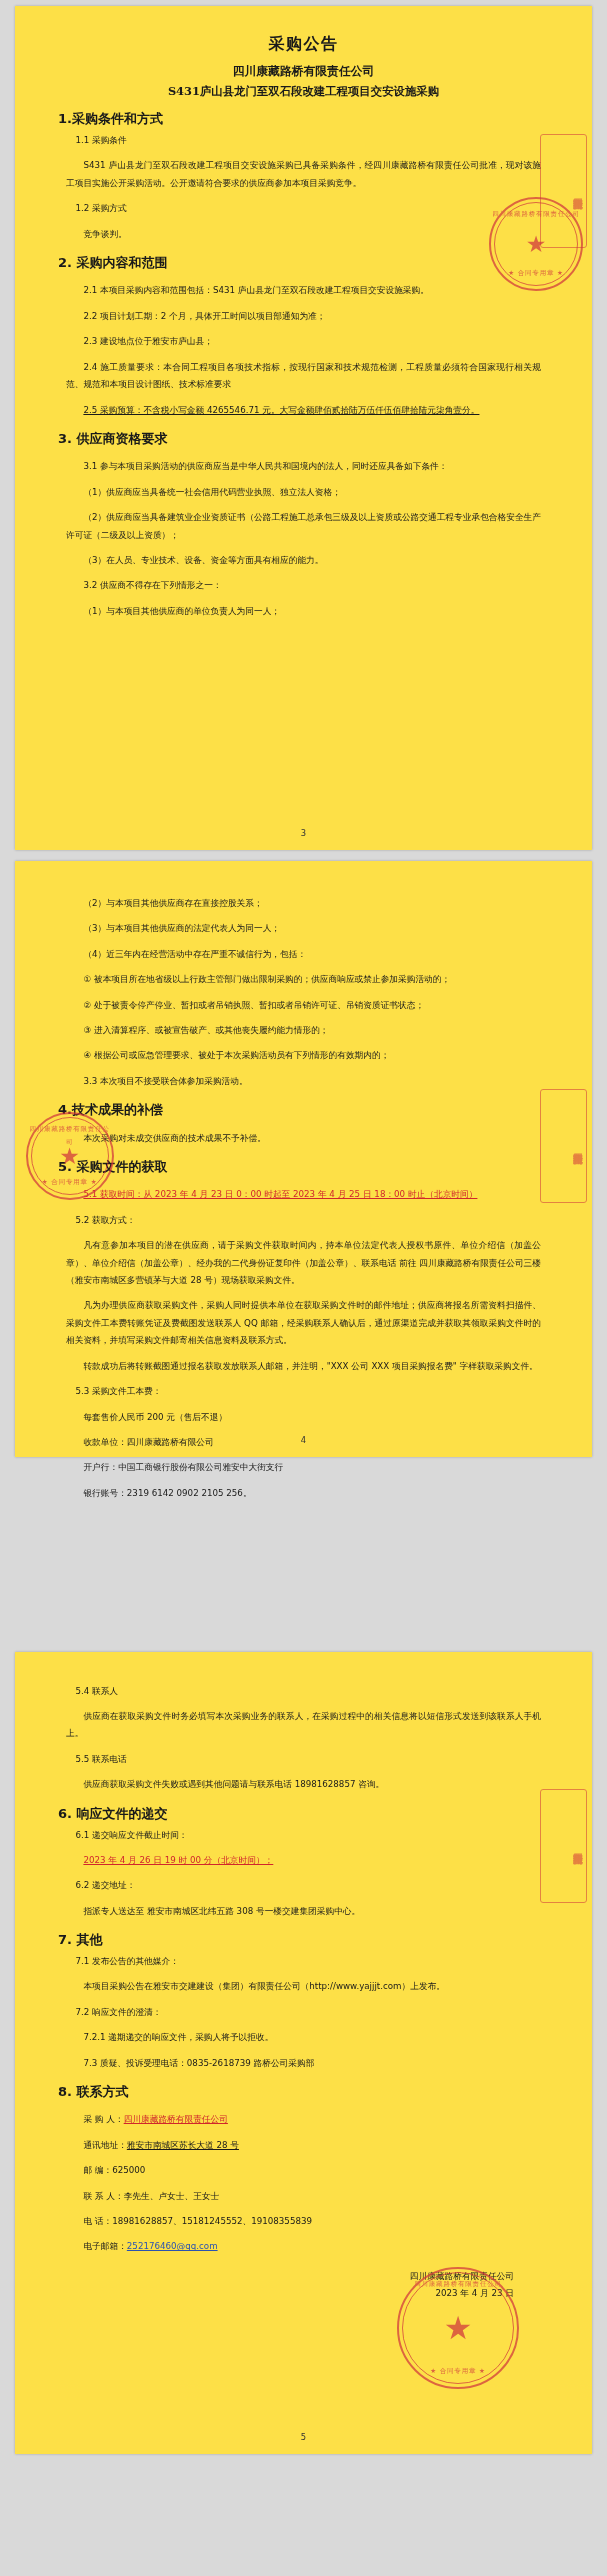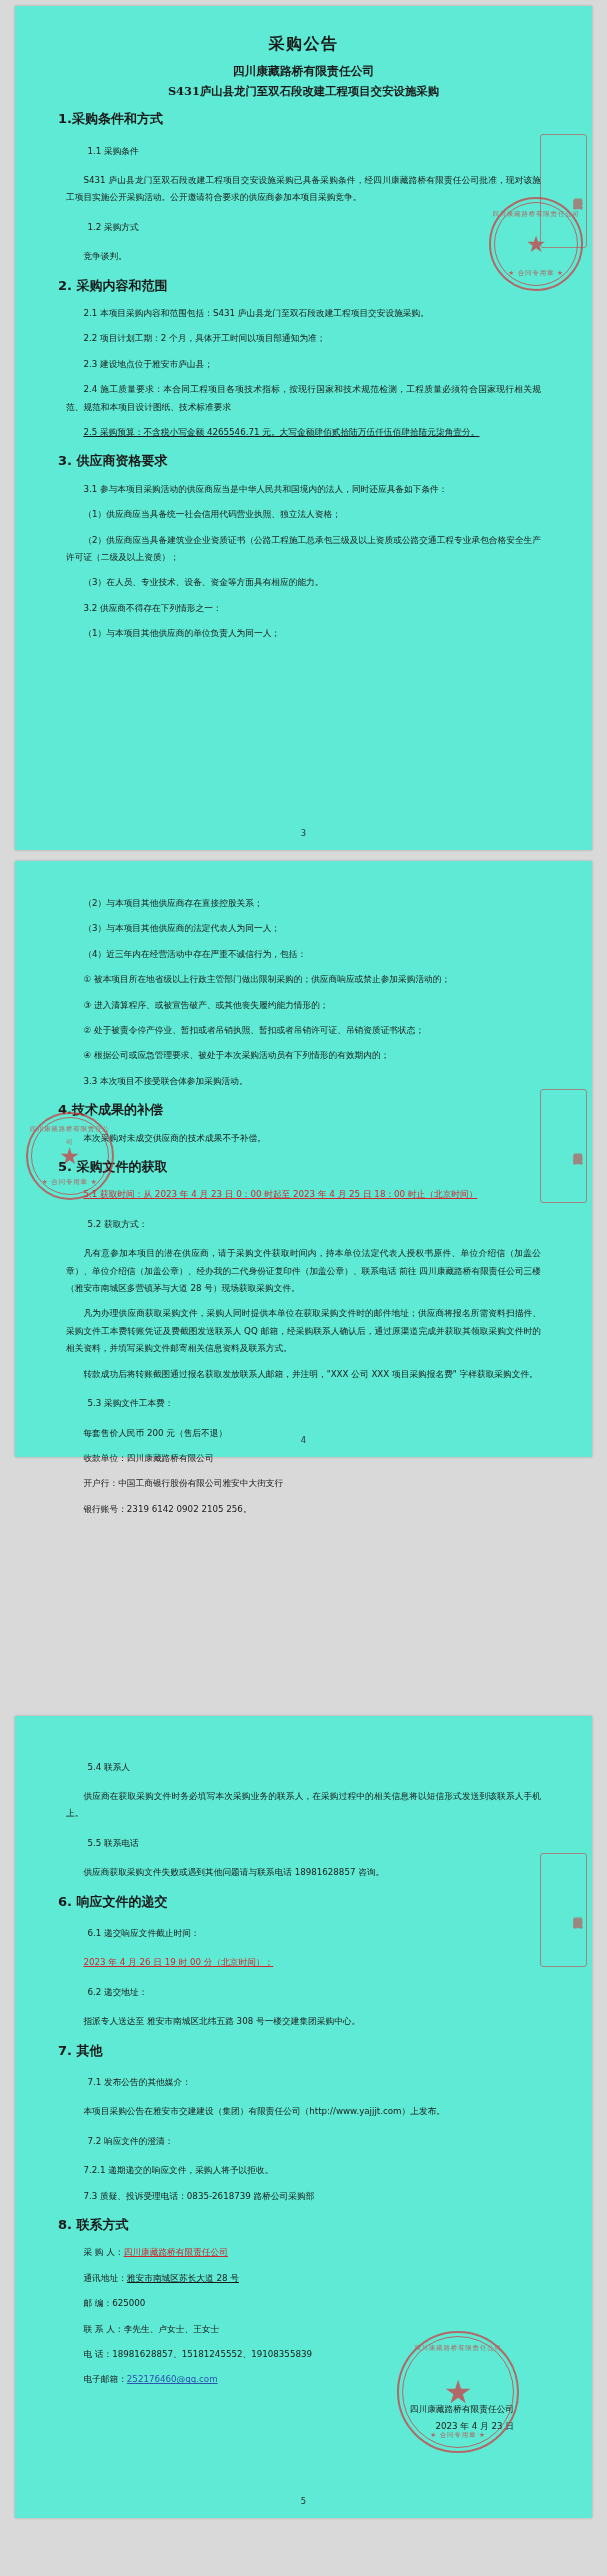--- a/index.html
+++ b/index.html
@@ -12,32 +12,32 @@
     width: 607px;
     height: 2576px;
     position: relative;
     background: #d9d9d9;
     overflow: hidden;
   }
   .sheet {
     position: absolute;
     left: 15px;
     width: 577px;
-    background: #5eead4;
+    background: #fde047;
     box-shadow: 0 0 2.3px rgba(0,0,0,0.25);
     box-sizing: border-box;
     padding: 26px 43px 15px 43px;
     color: #1a1a1a;
     font-size: 8.7px;
     line-height: 1.95;
     text-align: justify;
   }
   #sheet1 { top: 6px;    height: 844px; }
   #sheet2 { top: 861px; height: 596px; }
-  #sheet3 { top: 1716px; height: 802px; }
+  #sheet3 { top: 1652px; height: 802px; }
 
   .doc-title {
     text-align: center;
     font-size: 16px;
     font-weight: bold;
     letter-spacing: 1.5px;
     line-height: 1.5;
     margin: 0 0 4.6px 0;
     font-family: "DejaVu Serif", serif;
   }
@@ -61,21 +61,21 @@
     font-weight: bold;
     margin: 5.3px 0 1.5px 0;
     line-height: 1.8;
   }
   .p {
     margin: 8px;
     text-indent: 2em;
     line-height: 2.0;
   }
   .p-flat {
-    margin: 12px;
+    margin: 0;
     line-height: 2.0;
   }
   .u { text-decoration: underline; }
   .red-u { color: #d0262c; text-decoration: underline; }
   .blue-u { color: #2b53b0; text-decoration: underline; }
   .pagenum {
     position: absolute;
     bottom: 9px;
     left: 0;
     width: 100%;
@@ -183,22 +183,22 @@
       <div class="star">★</div>
       <div class="arc-bot">★ 合同专用章 ★</div>
     </div>
   </div>
 
   <div class="sheet" id="sheet2">
     <div class="p">（2）与本项目其他供应商存在直接控股关系；</div>
     <div class="p">（3）与本项目其他供应商的法定代表人为同一人；</div>
     <div class="p">（4）近三年内在经营活动中存在严重不诚信行为，包括：</div>
     <div class="p">① 被本项目所在地省级以上行政主管部门做出限制采购的；供应商响应或禁止参加采购活动的；</div>
+    <div class="p">② 处于被责令停产停业、暂扣或者吊销执照、暂扣或者吊销许可证、吊销资质证书状态；</div>
     <div class="p">③ 进入清算程序、或被宣告破产、或其他丧失履约能力情形的；</div>
-    <div class="p">② 处于被责令停产停业、暂扣或者吊销执照、暂扣或者吊销许可证、吊销资质证书状态；</div>
     <div class="p">④ 根据公司或应急管理要求、被处于本次采购活动员有下列情形的有效期内的；</div>
     <div class="p">3.3 本次项目不接受联合体参加采购活动。</div>
 
     <div class="h1">4.技术成果的补偿</div>
     <div class="p">本次采购对未成交供应商的技术成果不予补偿。</div>
 
     <div class="h1">5. 采购文件的获取</div>
     <div class="p"><span class="red-u">5.1 获取时间：从 2023 年 4 月 23 日 0：00 时起至 2023 年 4 月 25 日 18：00 时止（北京时间）</span></div>
     <div class="p-flat" style="text-indent:2em">5.2 获取方式：</div>
     <div class="p"><span>凡有意参加本项目的潜在供应商，请于采购文件获取时间内，持本单位法定代表人授权书原件、单位介绍信（加盖公章）、单位介绍信（加盖公章）、经办我的二代身份证复印件（加盖公章）、联系电话 前往 四川康藏路桥有限责任公司三楼（雅安市南城区多营镇茅与大道 28 号）现场获取采购文件。</span></div>

